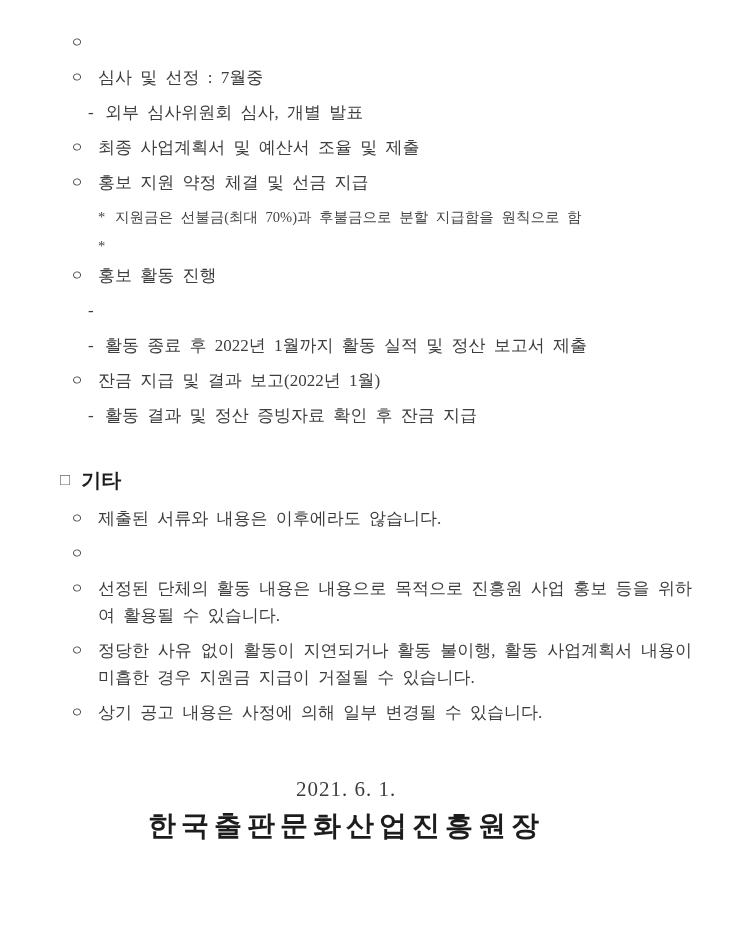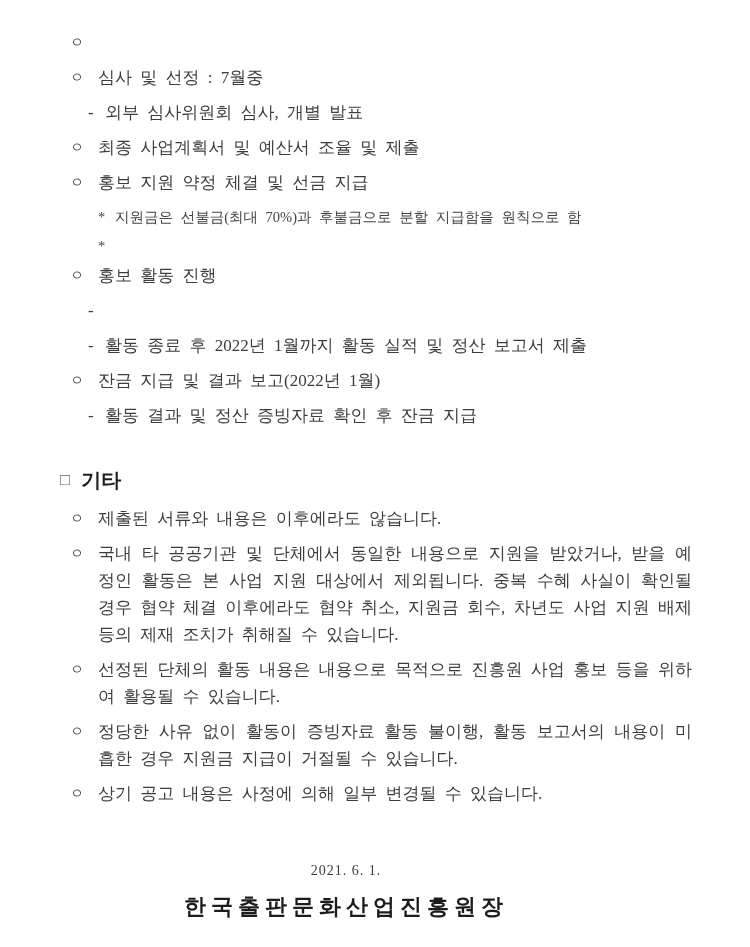--- a/index.html
+++ b/index.html
@@ -77,31 +77,31 @@
     color: #6a6a6a;
     font-size: 17px;
     margin-right: 11px;
     line-height: 26px;
   }
 
   
   .footer { margin-top: 50px; }
   .footer .date {
     text-align: center;
-    font-size: 14px;
+    font-size: 21px;
     line-height: 27px;
     color: #3d3d3d;
     letter-spacing: 1px;
   }
   .footer .signature {
     text-align: center;
     margin-top: 9px;
     font-family: "Liberation Sans", "DejaVu Sans", sans-serif;
     font-weight: bold;
-    font-size: 22px;
+    font-size: 28px;
     line-height: 28px;
     letter-spacing: 5px;
     color: #1c1c1c;
   }
 </style>
 </head>
 <body>
 
 <div class="doc">
 
@@ -158,29 +158,28 @@
     <span>기타</span>
   </div>
 
   <div class="etc-list" id="etc-list">
       <div class="row bullet">
         <span class="marker">ㅇ</span>
         <span class="text">제출된 서류와 내용은 이후에라도 않습니다.</span>
       </div>
       <div class="row bullet">
         <span class="marker">ㅇ</span>
-        <span class="text">국내 타 공공기관 및 단체에서 동일한 내용으로 지원을 받았거나, 받을 예정인 활동은 본 사업 지원 대상에서 제외됩니다. 중복 수혜 사실이 확인될 경우 협약 체결 이후에라도 협약 취소, 지원금 회수, 차년도 사업 지원 배제 등의 제재 조치가 취해질 수 있습니다.</span>
       </div>
       <div class="row bullet">
         <span class="marker">ㅇ</span>
         <span class="text">선정된 단체의 활동 내용은 내용으로 목적으로 진흥원 사업 홍보 등을 위하여 활용될 수 있습니다.</span>
       </div>
       <div class="row bullet">
         <span class="marker">ㅇ</span>
-        <span class="text">정당한 사유 없이 활동이 증빙자료 활동 불이행, 활동 보고서의 내용이 미흡한 경우 지원금 지급이 거절될 수 있습니다.</span>
+        <span class="text">정당한 사유 없이 활동이 지연되거나 활동 불이행, 활동 사업계획서 내용이 미흡한 경우 지원금 지급이 거절될 수 있습니다.</span>
       </div>
       <div class="row bullet">
         <span class="marker">ㅇ</span>
         <span class="text">상기 공고 내용은 사정에 의해 일부 변경될 수 있습니다.</span>
       </div>
     </div>
 
   <div class="footer">
     <div class="date">2021. 6. 1.</div>
     <div class="signature">한국출판문화산업진흥원장</div>

